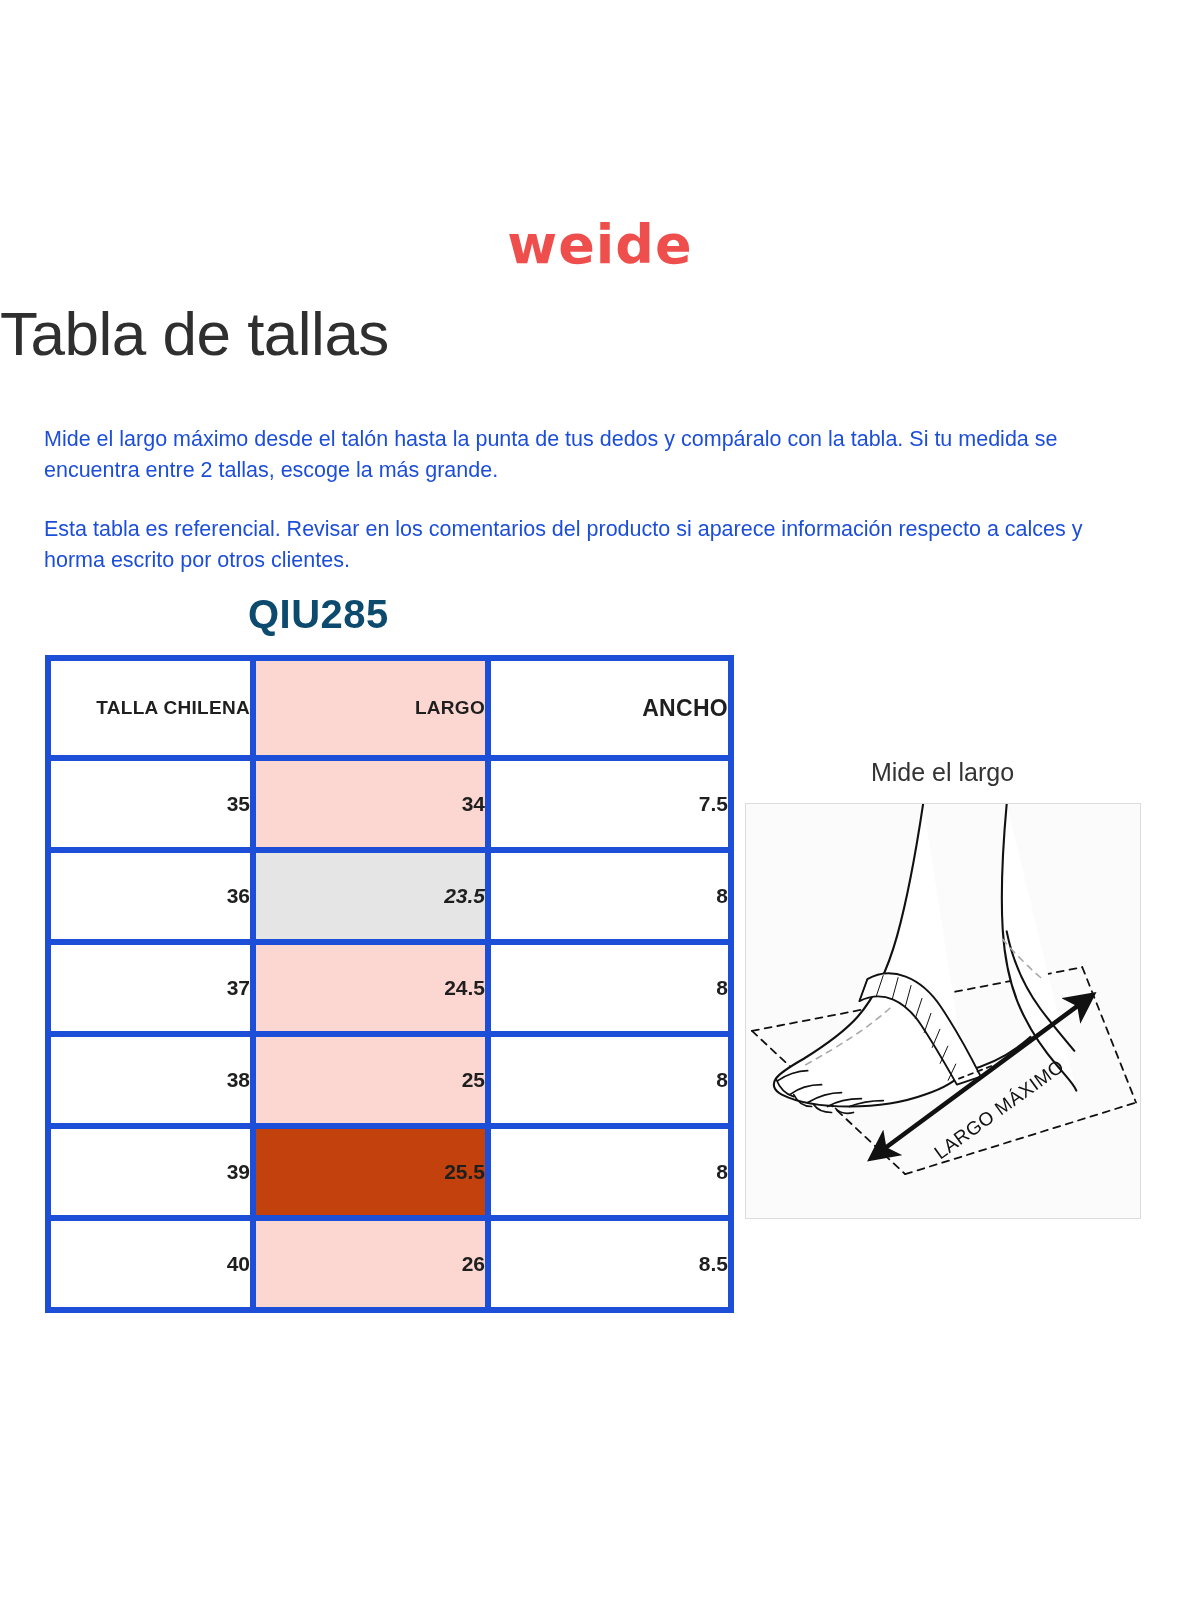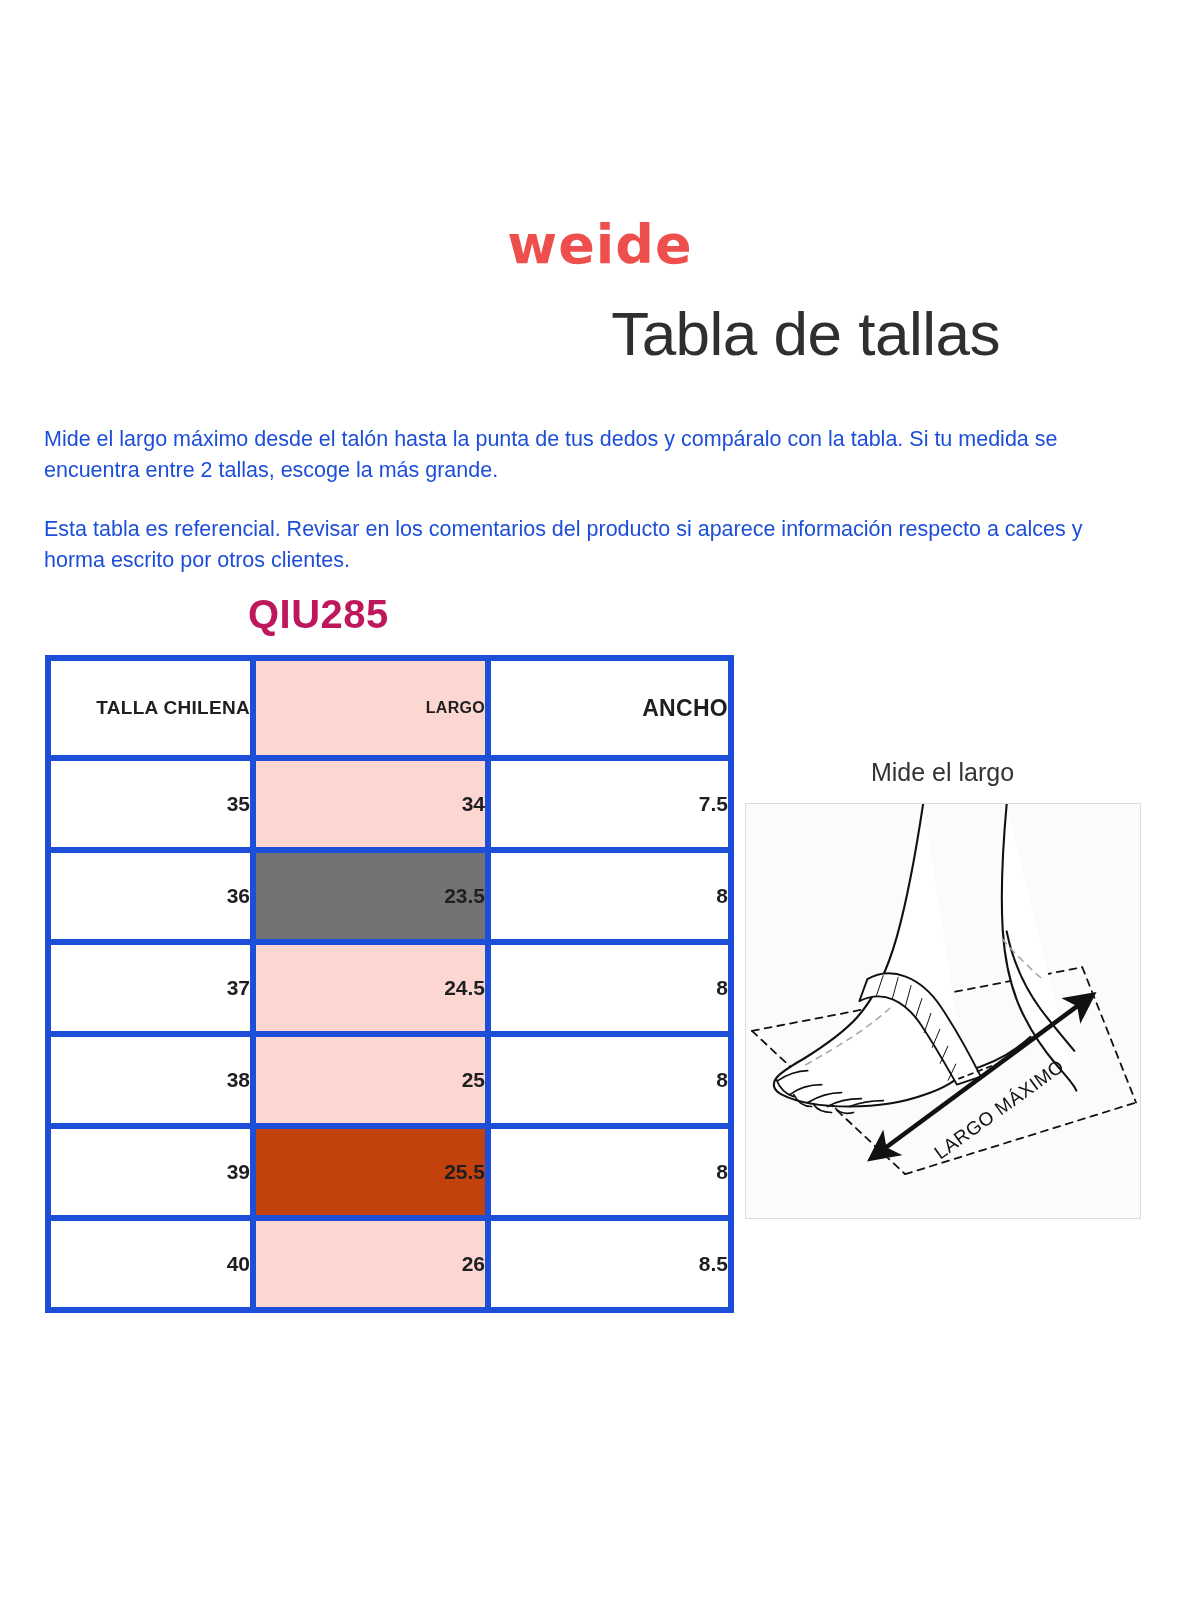--- a/index.html
+++ b/index.html
@@ -36,21 +36,21 @@
     line-height: 1;
     text-transform: lowercase;
   }
 
   
   .page-title {
     position: absolute;
     top: 298px;
     left: 0;
     width: 1000px;
-    text-align: right;
+    text-align: left;
     font-size: 62px;
     font-weight: 400;
     color: #2f2f2f;
     letter-spacing: -0.5px;
     line-height: 1.15;
   }
 
   
   .intro {
     position: absolute;
@@ -64,21 +64,21 @@
   .intro.p1 { top: 424px; }
   .intro.p2 { top: 514px; }
 
   
   .product-code {
     position: absolute;
     top: 592px;
     left: 248px;
     font-size: 40px;
     font-weight: 700;
-    color: #be185d;
+    color: #0c4a6e;
     letter-spacing: 0.5px;
   }
 
   
   .size-table {
     position: absolute;
     top: 655px;
     left: 45px;
     width: 683px;
     border-collapse: collapse;
@@ -96,21 +96,21 @@
     color: #1f1f1f;
   }
 
   .size-table thead th {
     height: 100px;
     font-size: 21px;
     font-weight: 700;
     letter-spacing: 0.3px;
   }
   .size-table thead th.th-talla { font-size: 19px; }
-  .size-table thead th.th-largo { font-size: 16px; }
+  .size-table thead th.th-largo { font-size: 19px; }
   .size-table thead th.th-ancho { font-size: 23px; }
 
   .size-table tbody td {
     height: 92px;
     font-size: 21px;
     font-weight: 700;
   }
 
   .col-highlight { background: #fcd7d2; }
 
@@ -166,21 +166,21 @@
     </tr>
   </thead>
   <tbody>
     <tr>
       <td>35</td>
       <td class="col-highlight" style="background: rgb(252, 215, 210);">34</td>
       <td>7.5</td>
     </tr>
     <tr>
       <td>36</td>
-      <td class="col-highlight" style="background: #737373;">23.5</td>
+      <td class="col-highlight" style="background: #e5e5e5; font-style: italic;">23.5</td>
       <td>8</td>
     </tr>
     <tr>
       <td>37</td>
       <td class="col-highlight" style="background: rgb(252, 215, 210);">24.5</td>
       <td>8</td>
     </tr>
     <tr>
       <td>38</td>
       <td class="col-highlight" style="background: rgb(252, 215, 210);">25</td>

